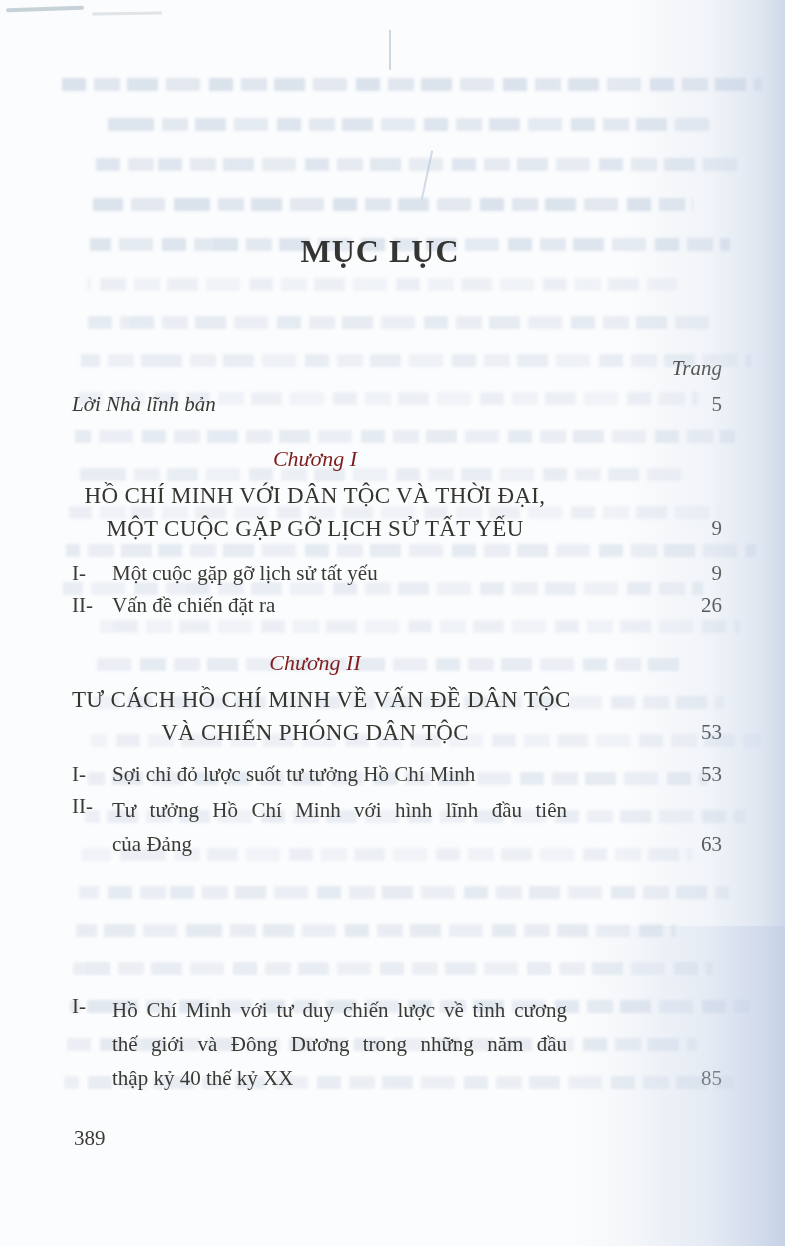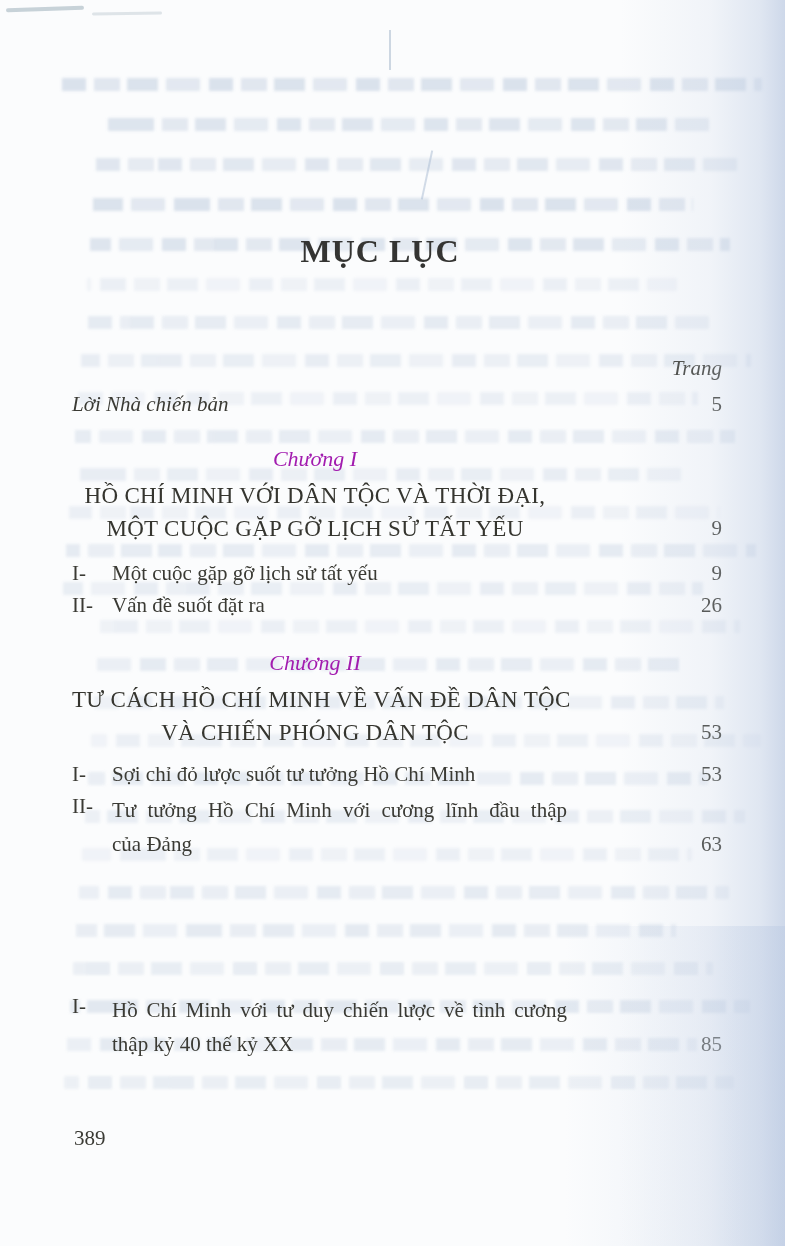--- a/index.html
+++ b/index.html
@@ -62,21 +62,21 @@
     font-style:italic; font-size:21px; color:#3c3c36;
   }
   .front-row { position:absolute; top:392px; left:72px; width:650px; height:26px; }
   .front-row .label { font-style:italic; font-size:21px; }
   .front-row .pg { position:absolute; right:0; top:0; font-size:21px; }
 
   .chapter { position:absolute; left:72px; width:650px; }
   .chapter .head { width:486px; text-align:center; }
   .chapter .chap-label {
     font-style:italic; font-size:22px; line-height:24px;
-    margin-bottom:8px; color:#a21caf;
+    margin-bottom:8px; color:#7f1d1d;
   }
   .chapter .tl {
     font-size:23px; line-height:33px; letter-spacing:0.3px;
     white-space:nowrap; color:#35352f;
   }
   .chapter .pg {
     position:absolute; right:0; bottom:0; font-size:21px; line-height:33px;
   }
 
   .entry { position:absolute; left:72px; width:650px; }
@@ -130,21 +130,21 @@
   <div class="mark-dash"></div>
   <div class="mark-dash2"></div>
   <div class="mark-vline"></div>
   <div class="mark-scratch"></div>
 
   <div class="toc-title">MỤC LỤC</div>
 
   <div class="trang">Trang</div>
 
   <div class="front-row">
-    <span class="label">Lời Nhà chiến bản</span>
+    <span class="label">Lời Nhà lĩnh bản</span>
     <span class="pg">5</span>
   </div>
 
   <div class="chapter" style="top:447px">
     <div class="head">
       <div class="chap-label">Chương I</div>
       <div class="tl">HỒ CHÍ MINH VỚI DÂN TỘC VÀ THỜI ĐẠI,</div>
       <div class="tl">MỘT CUỘC GẶP GỠ LỊCH SỬ TẤT YẾU</div>
     </div>
     <span class="pg">9</span>
@@ -154,21 +154,21 @@
     <span class="numeral">I-</span>
     <div class="lines">
         <div class="ln">Một cuộc gặp gỡ lịch sử tất yếu</div>
       </div>
     <span class="pg">9</span>
   </div>
 
   <div class="entry" style="top:592px">
     <span class="numeral">II-</span>
     <div class="lines">
-        <div class="ln">Vấn đề suốt đặt ra</div>
+        <div class="ln">Vấn đề chiến đặt ra</div>
       </div>
     <span class="pg">26</span>
   </div>
 
   <div class="chapter" style="top:651px">
     <div class="head">
       <div class="chap-label">Chương II</div>
       <div class="tl">TƯ CÁCH HỒ CHÍ MINH VỀ VẤN ĐỀ DÂN TỘC</div>
       <div class="tl">VÀ CHIẾN PHÓNG DÂN TỘC</div>
     </div>
@@ -179,31 +179,32 @@
     <span class="numeral">I-</span>
     <div class="lines">
         <div class="ln">Sợi chỉ đỏ lược suốt tư tưởng Hồ Chí Minh</div>
       </div>
     <span class="pg">53</span>
   </div>
 
   <div class="entry multi" style="top:793px">
     <span class="numeral">II-</span>
     <div class="lines">
-      <div class="ln just">Tư tưởng Hồ Chí Minh với cương lĩnh đầu thập</div>
+      <div class="ln just">Tư tưởng Hồ Chí Minh với hình lĩnh đầu tiên</div>
       <div class="ln">của Đảng</div>
     </div>
     <span class="pg">63</span>
   </div>
 
 
   <div class="entry multi" style="top:993px">
     <span class="numeral">I-</span>
     <div class="lines">
       <div class="ln just">Hồ Chí Minh với tư duy chiến lược về tình cương</div>
+      <div class="ln just">thế giới và Đông Dương trong những năm đầu</div>
       <div class="ln">thập kỷ 40 thế kỷ XX</div>
     </div>
     <span class="pg">85</span>
   </div>
 
   <div class="folio">389</div>
 
   <div class="edge-right"></div>
   <div class="edge-right-bottom"></div>
 </div>

